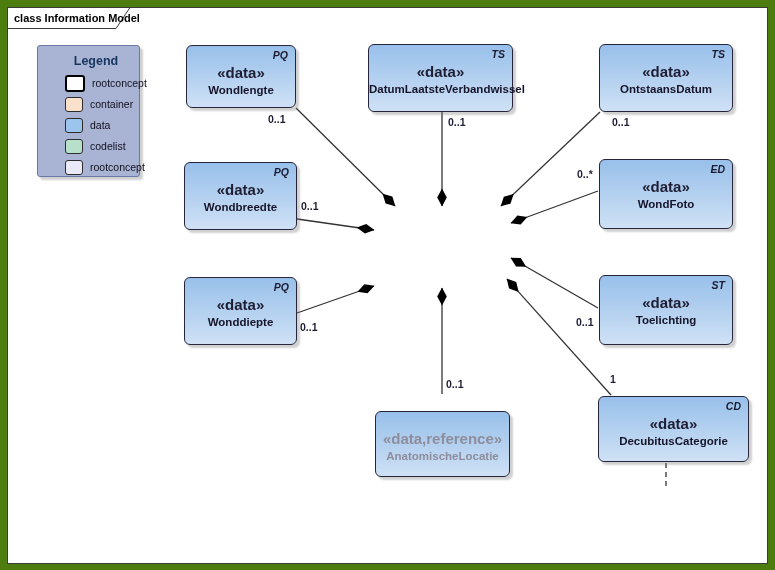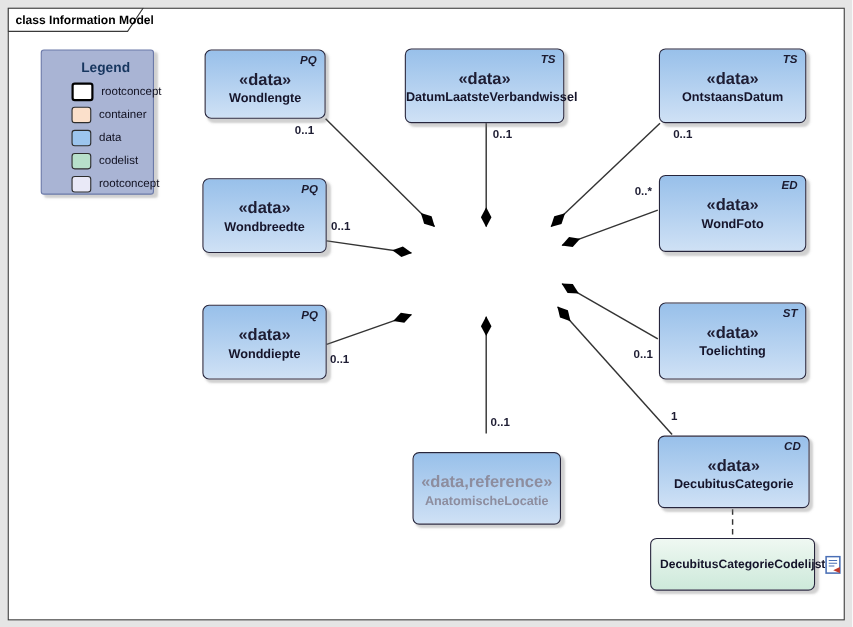--- a/index.html
+++ b/index.html
@@ -1,16 +1,16 @@
 <!DOCTYPE html>
 <html><head>
 <meta charset="utf-8">
 <style>
   html,body { margin:0; padding:0; background:#ffffff; font-family:"Liberation Sans", sans-serif; }
-  .canvas { position:relative; width:775px; height:570px; background:#e5e5e5; overflow:hidden; }
+  .canvas { position:relative; width:775px; height:570px; background:#4d7c0f; overflow:hidden; }
   .frame { position:absolute; left:7px; top:7px; width:759px; height:555px; border:1px solid #3a3a3a; background:#ffffff; }
   .frame-tab { position:absolute; left:7px; top:7px; }
   .frame-tab text { font-family:"Liberation Sans", sans-serif; font-size:11px; font-weight:bold; fill:#000000; }
 
   .connector-layer { position:absolute; left:0; top:0; width:775px; height:570px; pointer-events:none; }
 
   .node { position:absolute; box-sizing:border-box; border:1px solid #26253c; border-radius:6px;
           box-shadow:3px 3px 2px rgba(120,120,120,0.35); text-align:center;
           display:flex; flex-direction:column; justify-content:flex-start; padding-top:18px; }
   .node.data { background:linear-gradient(180deg,#98c0ea 0%,#b6d2f0 55%,#cfe1f5 100%); }
@@ -136,36 +136,26 @@
     <div class="stereo">«data»</div>
     <div class="nname">Toelichting</div>
   </div>
 
 
   <div class="node data reference" style="left:375px; top:395px; width:135px; height:66px;margin-top:16px;">
     <div class="stereo">«data,reference»</div>
     <div class="nname">AnatomischeLocatie</div>
   </div>
 
-  <div class="node data" style="left:598px; top:396px; width:138px; height:66px;">
+  <div class="node data" style="left:598px; top:396px; width:151px; height:66px;">
     <span class="dtype">CD</span>
     <div class="stereo">«data»</div>
     <div class="nname">DecubitusCategorie</div>
   </div>
 
-  <div class="node codelist" style="left:591px; top:489px; width:150px; height:48px;">
-    <div class="nname">DecubitusCategorieCodelijst</div>
-    <svg class="doc-icon" width="15" height="17" viewBox="0 0 15 17">
-      <rect x="1" y="1" width="12.5" height="15" fill="#ffffff" stroke="#4a6fb5" stroke-width="1.4"></rect>
-      <line x1="3.4" y1="4.5" x2="11" y2="4.5" stroke="#4a6fb5" stroke-width="1"></line>
-      <line x1="3.4" y1="7" x2="11" y2="7" stroke="#4a6fb5" stroke-width="1"></line>
-      <line x1="3.4" y1="9.5" x2="8.5" y2="9.5" stroke="#4a6fb5" stroke-width="1"></line>
-      <path d="M13.5,16 L7.5,13.5 L13.5,10.5 Z" fill="#c0392b"></path>
-    </svg>
-  </div>
 
   <div class="mult" style="left:268px; top:113px;">0..1</div>
   <div class="mult" style="left:448px; top:116px;">0..1</div>
   <div class="mult" style="left:612px; top:116px;">0..1</div>
   <div class="mult" style="left:301px; top:200px;">0..1</div>
   <div class="mult" style="left:577px; top:168px;">0..*</div>
   <div class="mult" style="left:300px; top:321px;">0..1</div>
   <div class="mult" style="left:576px; top:316px;">0..1</div>
   <div class="mult" style="left:446px; top:378px;">0..1</div>
   <div class="mult" style="left:610px; top:373px;">1</div>

